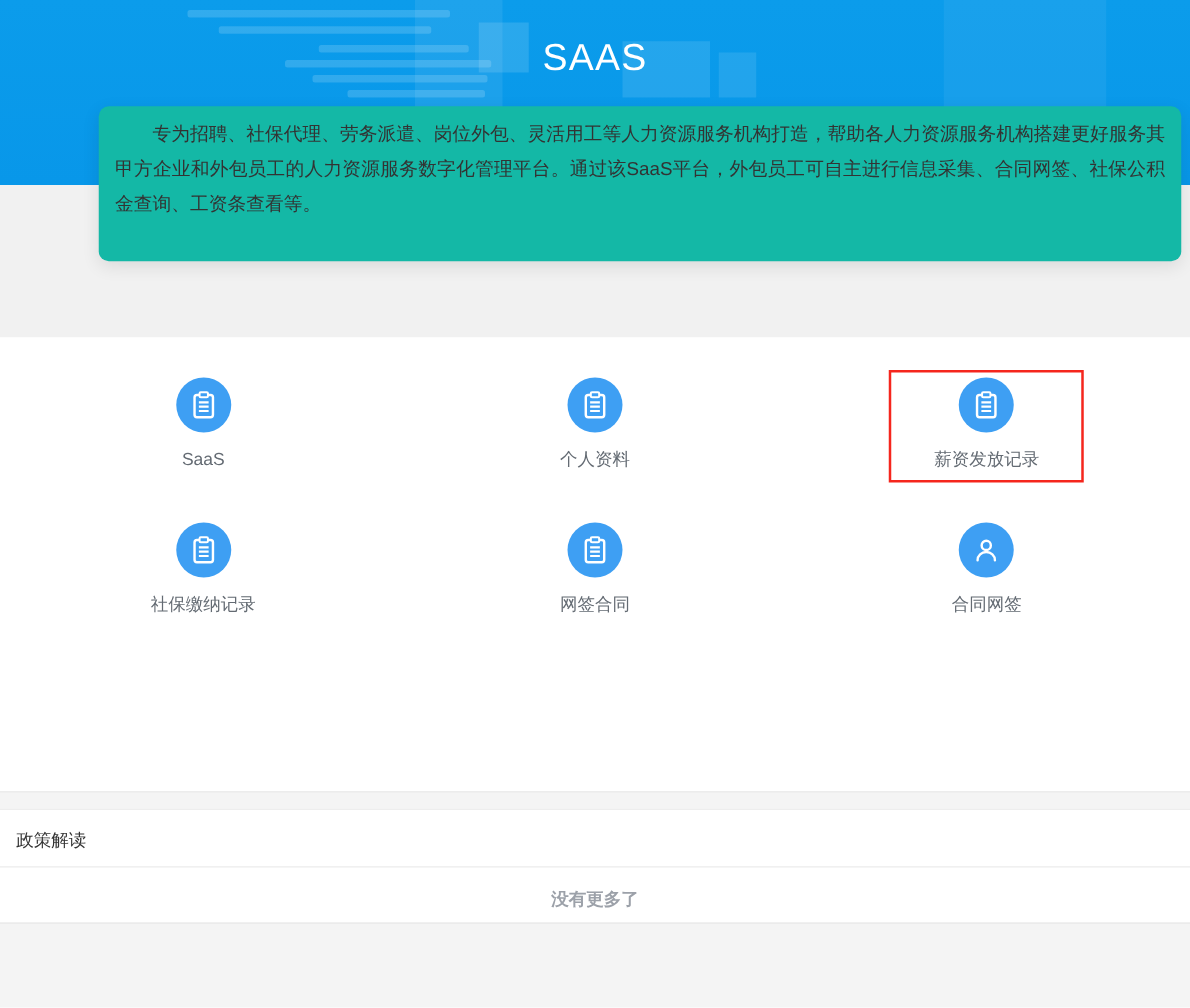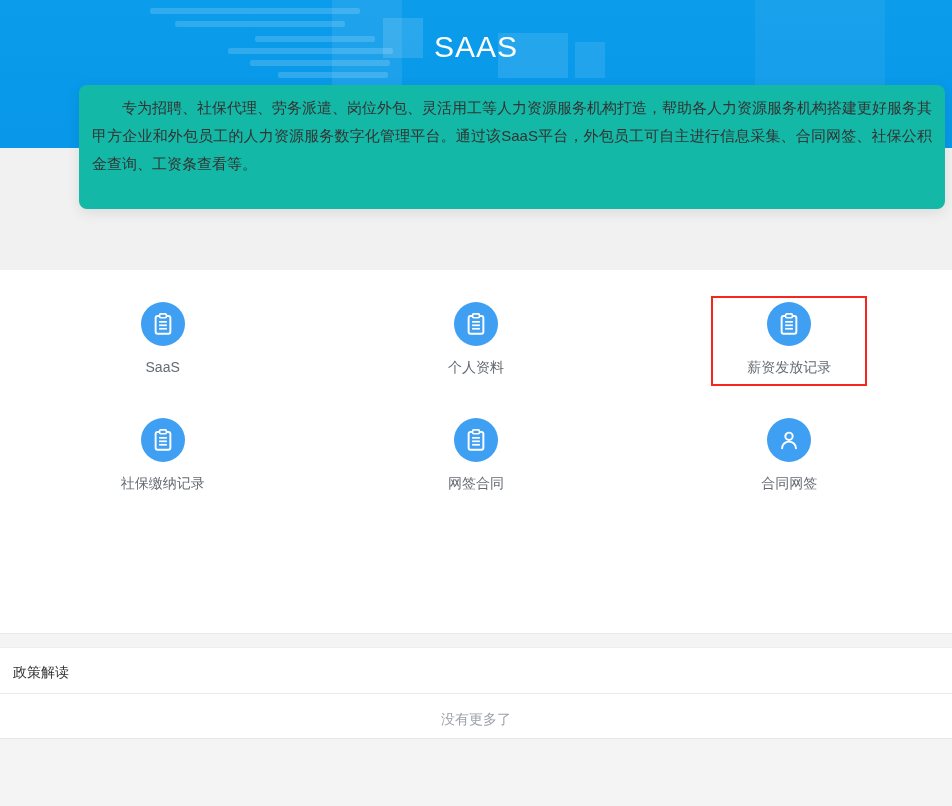--- a/index.html
+++ b/index.html
@@ -71,21 +71,21 @@
 
   
   .gray-strip{height:15px;background:#f4f4f4;border-top:1px solid #e9e9e9;border-bottom:1px solid #ededed;box-sizing:border-box;}
   .policy-section{height:90px;background:#fff;box-sizing:border-box;}
   .policy-title{
     margin:0;padding:16px 16px 0 13px;font-size:14px;font-weight:400;color:#333;line-height:16px;
   }
   .policy-divider{height:1px;background:#ececec;margin-top:13px;}
   .policy-empty{
     margin:0;padding-top:17px;text-align:center;
-    font-size:14px;color:var(--muted-text,#9ca1a9);
+    font-size:14px;color:var(--muted-text,#9ca1a9);font-weight:bold;
   }
 
   
   .footer-gray{height:68px;background:#f4f4f4;border-top:1px solid #e7e7e7;box-sizing:border-box;}
 </style>
 </head>
 <body>
 
 <div class="page">
 

